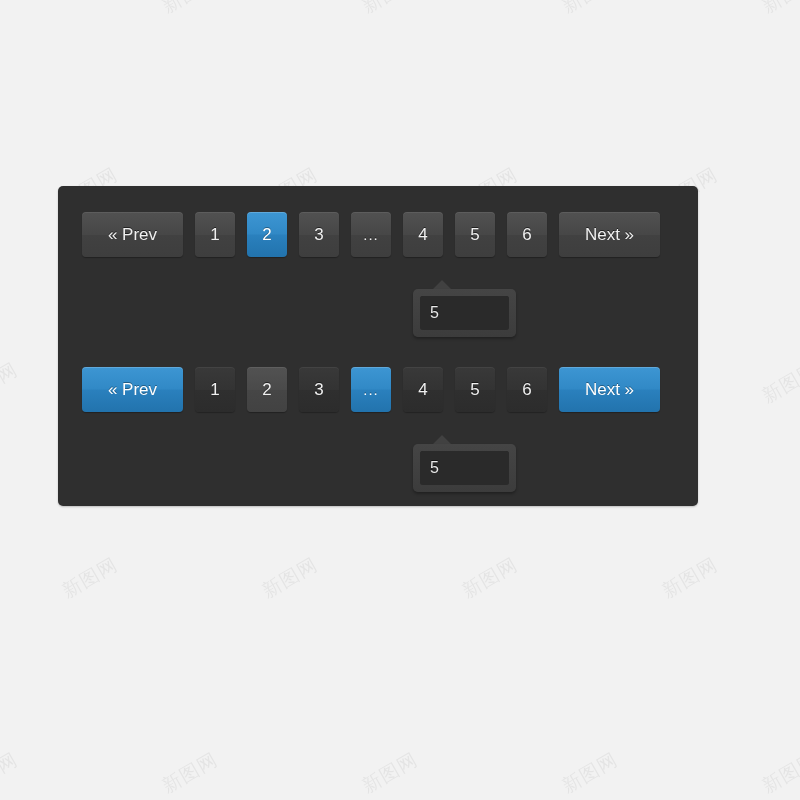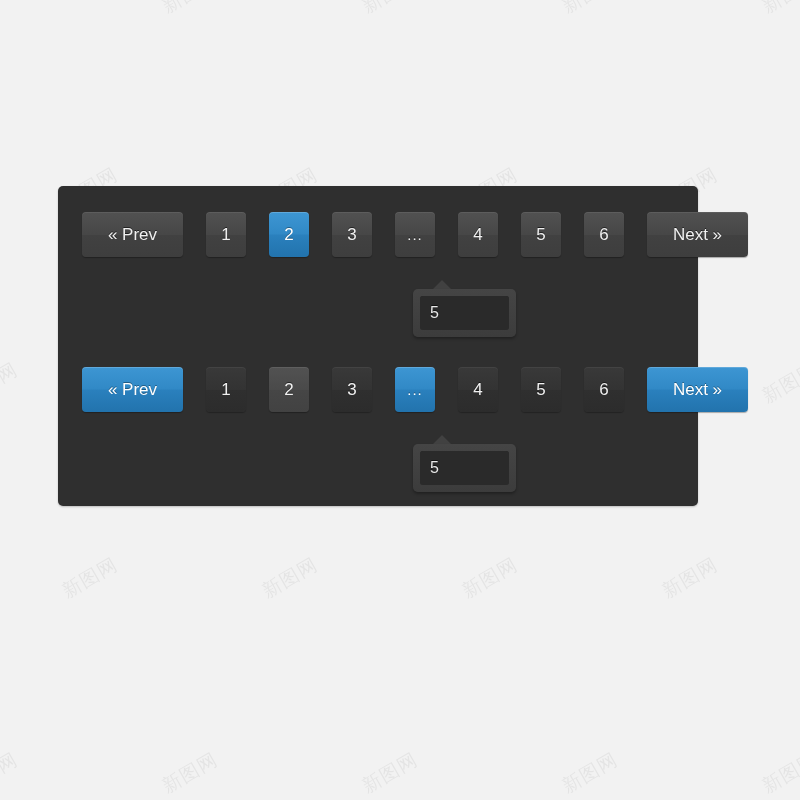--- a/index.html
+++ b/index.html
@@ -51,21 +51,21 @@
     position: absolute;
     left: 0;
     width: 100%;
   }
   .pager-block.block-1 { top: 26px; }
   .pager-block.block-2 { top: 181px; }
 
   .pager {
     display: flex;
     align-items: flex-end;
-    gap: 23px;
+    gap: 12px;
     padding-left: 24px;
   }
 
   
   .pbtn {
     height: 45px;
     min-width: 40px;
     box-sizing: border-box;
     padding: 0 12px;
     border: none;

